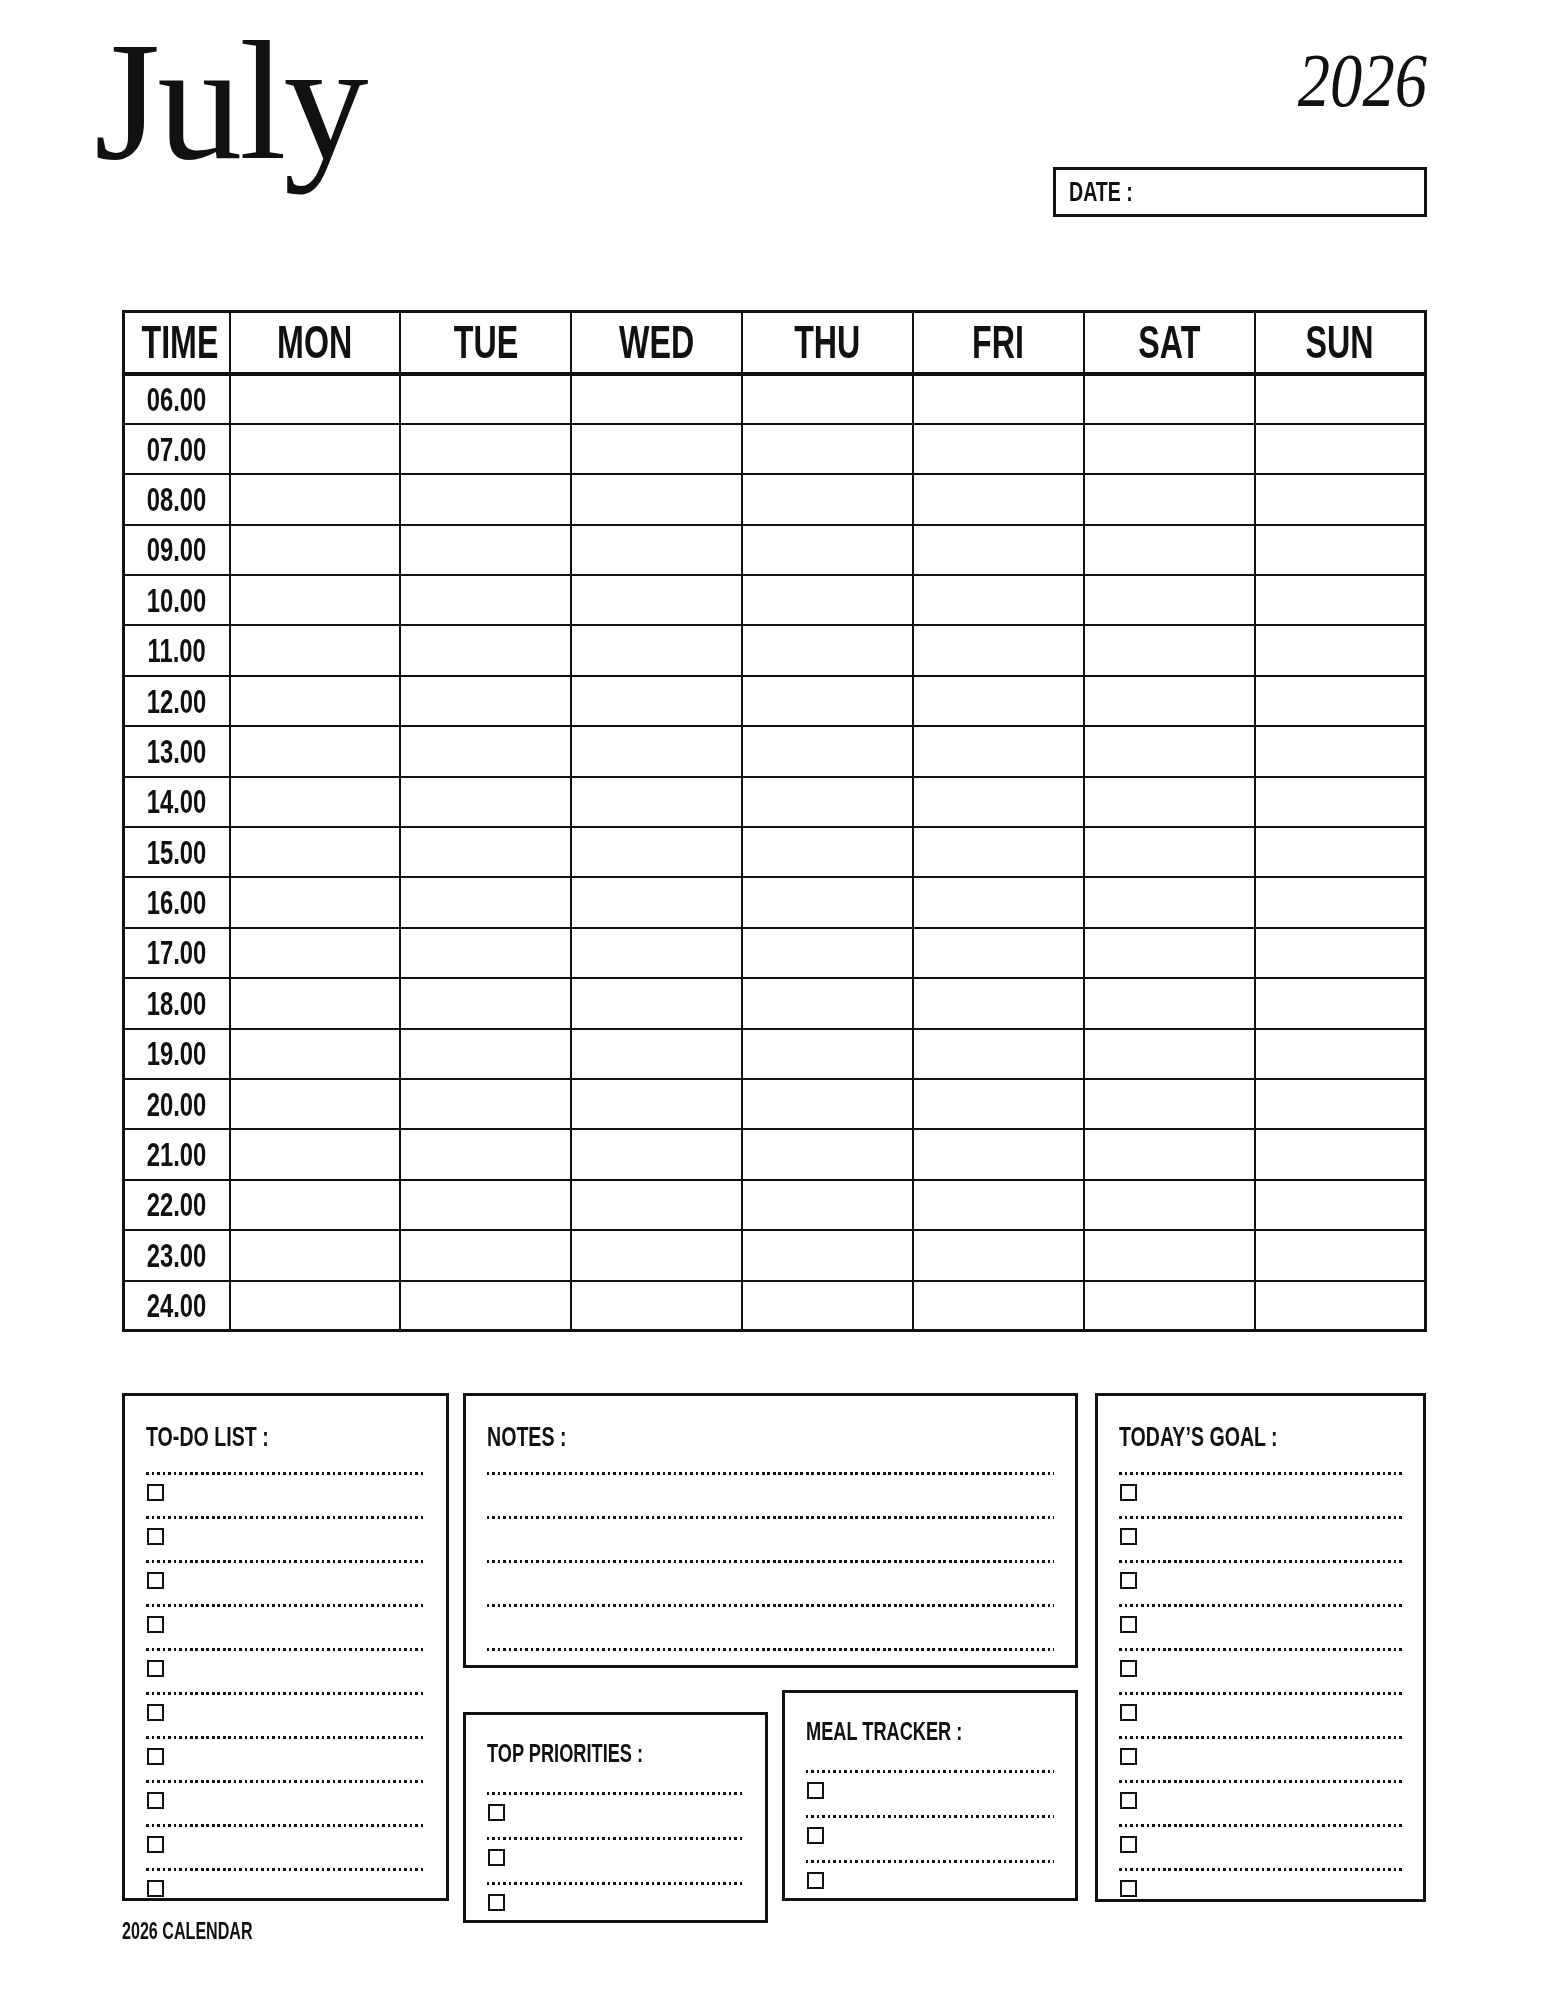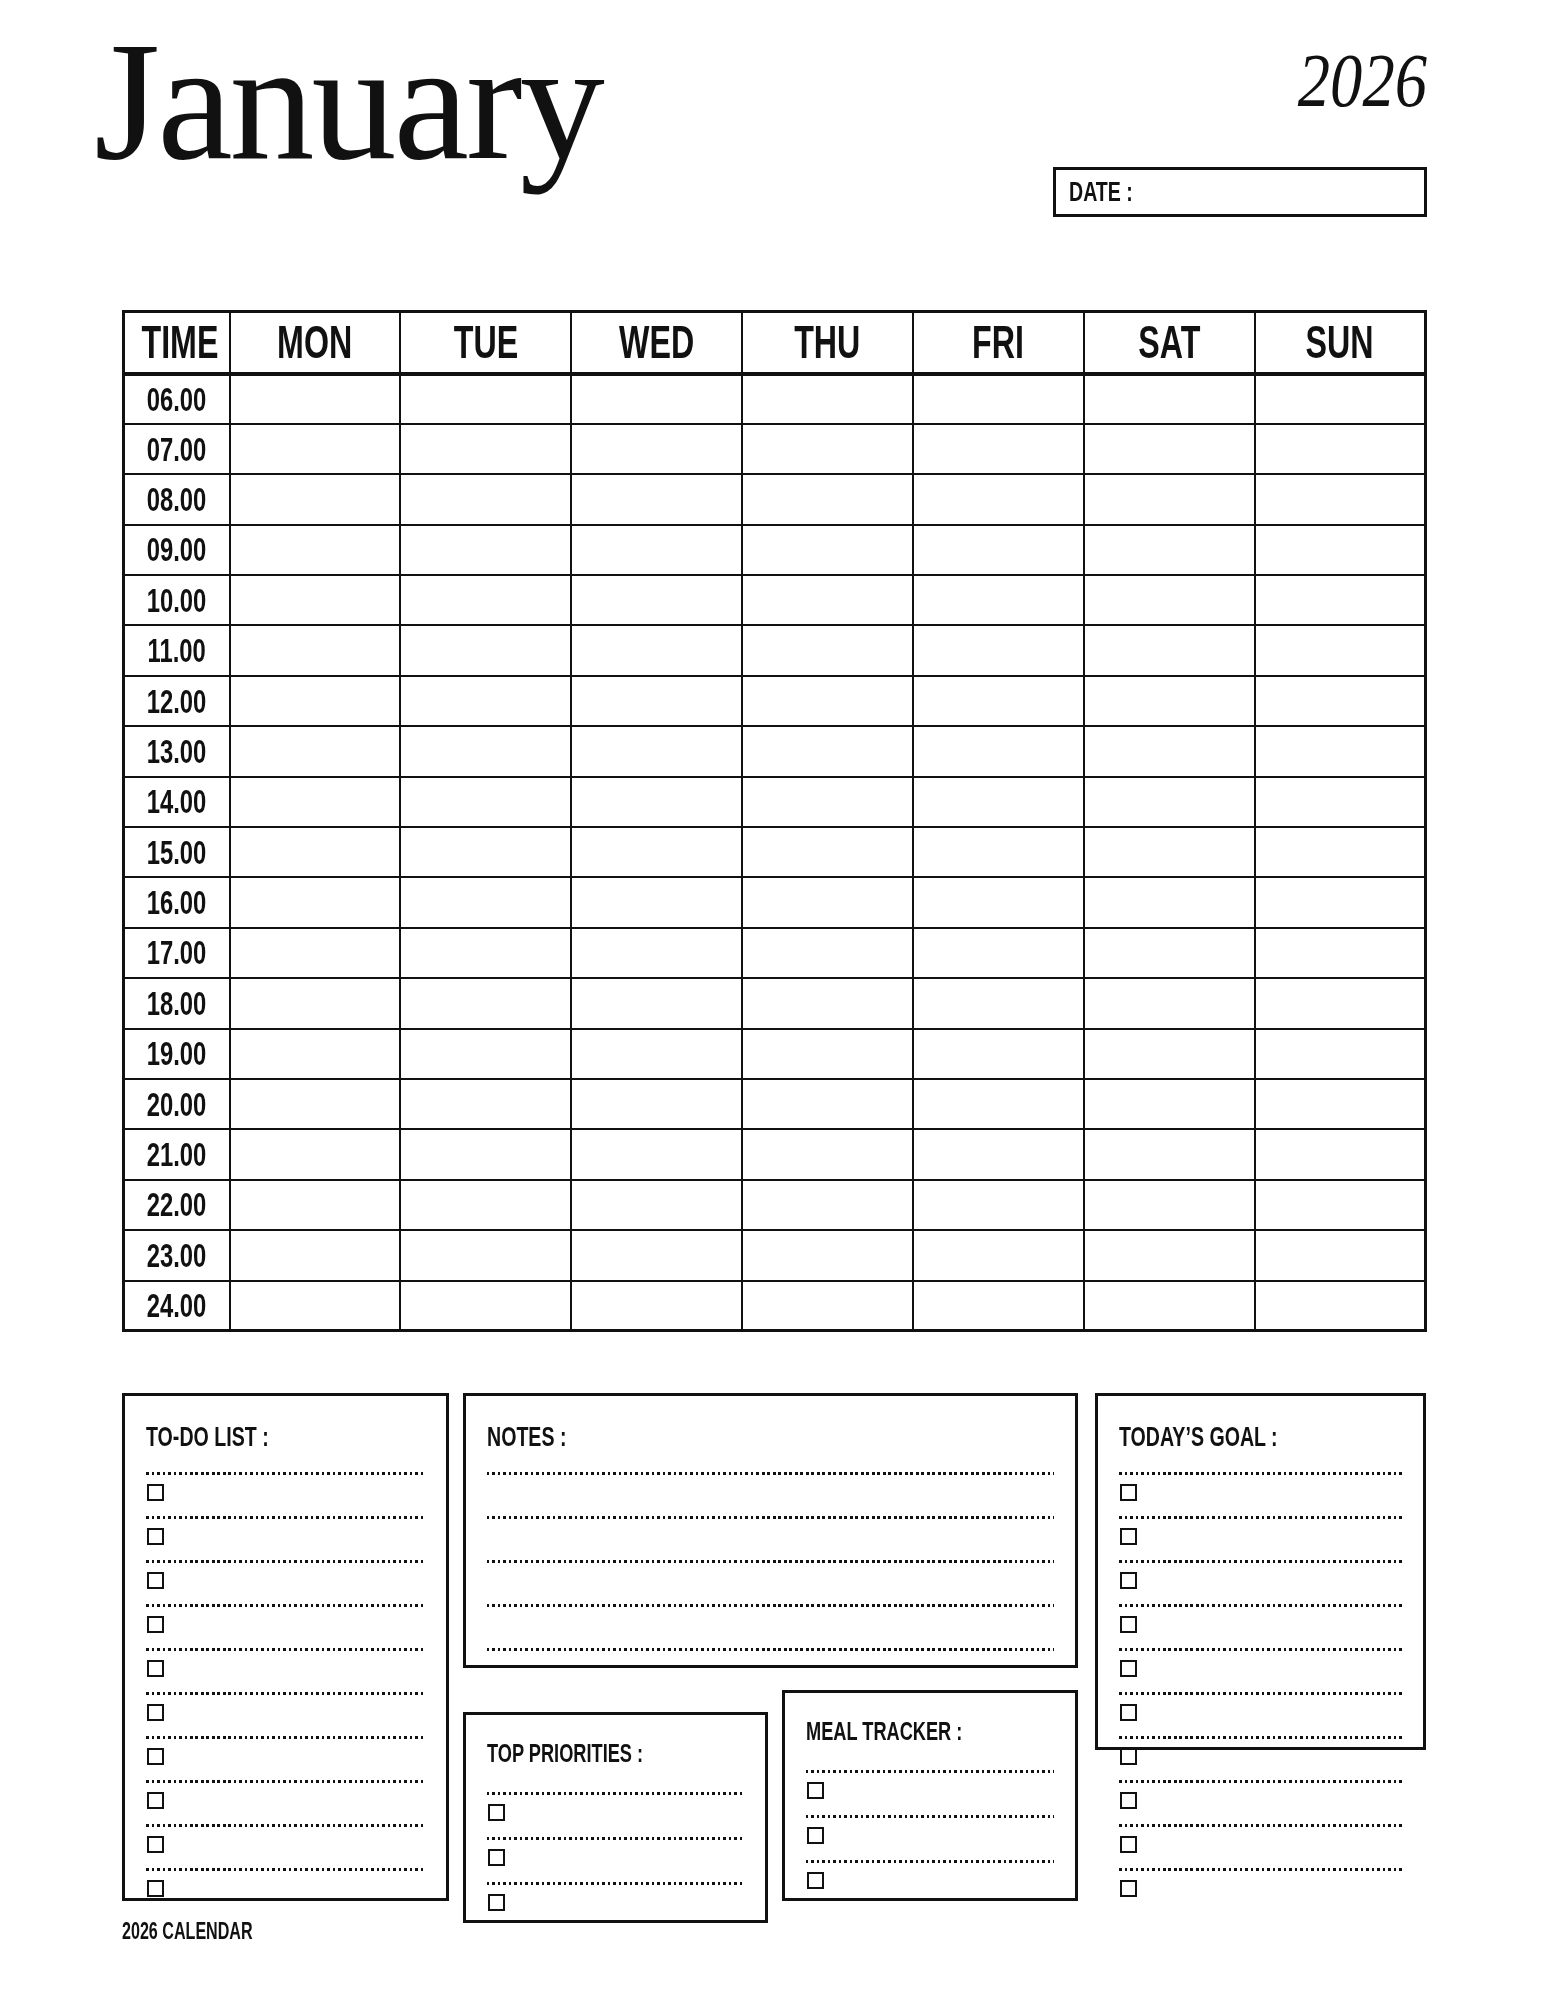--- a/index.html
+++ b/index.html
@@ -56,21 +56,21 @@
   }
   .box-title { margin-top:24px; margin-bottom:14px; line-height:34px; }
   .box-title .cond { font-size:28px; }
   .box.prio .box-title, .box.meal .box-title { margin-top:22px; margin-bottom:19px; line-height:32px; }
   .box.prio .box-title .cond, .box.meal .box-title .cond { font-size:26px; }
 
   .box.todo  { left:122px;  top:1393px; width:327px; height:508px; }
   .box.notes { left:463px;  top:1393px; width:615px; height:275px; }
   .box.prio  { left:463px;  top:1712px; width:305px; height:211px; }
   .box.meal  { left:782px;  top:1690px; width:296px; height:211px; }
-  .box.goal  { left:1095px; top:1393px; width:331px; height:357px; }
+  .box.goal  { left:1095px; top:1393px; width:331px; height:509px; }
 
   .dotted {
     height:3px;
     background:repeating-linear-gradient(90deg, var(--ink) 0 2.5px, transparent 2.5px 5.5px);
   }
   .chk-item { margin-bottom:15px; }
   .chk-item .dotted { margin-bottom:9px; }
   .box.prio .chk-item, .box.meal .chk-item { margin-bottom:16px; }
   .checkbox {
     width:17px; height:17px; border:2.5px solid var(--ink); margin-left:1px;
@@ -80,21 +80,21 @@
 
   .footer {
     position:absolute; left:122px; top:1914px; font-size:23px; line-height:34px;
   }
 </style>
 </head>
 <body>
 
 <div class="page">
 
-  <div class="title">January</div>
+  <div class="title">July</div>
   <div class="year">2026</div>
 
   <div class="date-box">
     <span class="cond cond-l date-label">DATE :</span>
   </div>
 
   <table class="schedule">
     <colgroup>
       <col class="time-col">
         <col>

